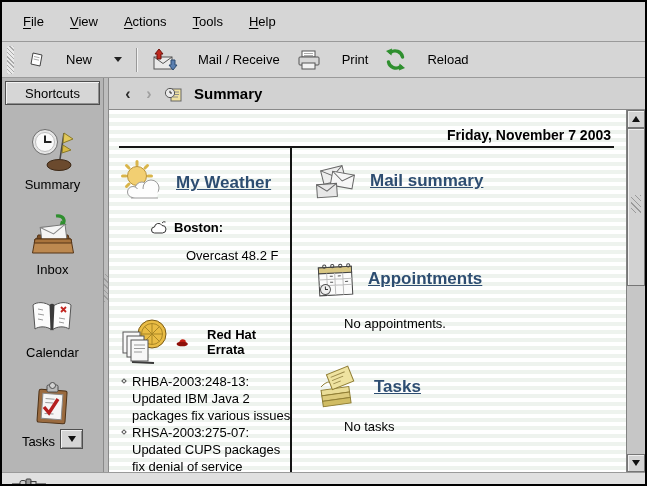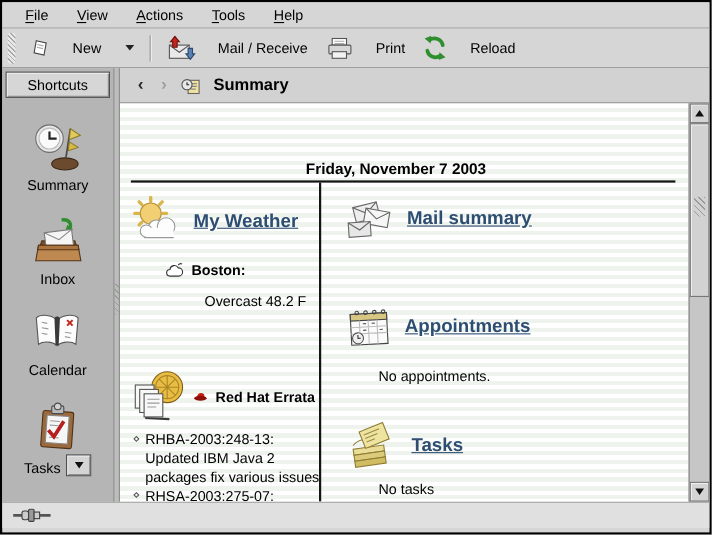--- a/index.html
+++ b/index.html
@@ -1,21 +1,21 @@
 <!DOCTYPE html>
 <html><head>
 <meta charset="utf-8">
 <style>
   * { margin:0; padding:0; box-sizing:border-box; }
   html,body { background:#888; }
   body { font-family:"Liberation Sans", sans-serif; color:#000; }
   .window { position:relative; width:647px; height:486px; border:2px solid #000; background:#d6d6d6; overflow:hidden; }
 
   
-  .menubar { height:24px; display:flex; align-items:stretch; padding-left:8px; border-bottom:1px solid #9a9a9a; background:#d6d6d6; }
+  .menubar { height:40px; display:flex; align-items:stretch; padding-left:8px; border-bottom:1px solid #9a9a9a; background:#d6d6d6; }
   .menu-item { display:flex; align-items:center; padding:0 13px; font-size:13px; cursor:default; }
   .menu-item u { text-underline-offset:2px; }
 
   
   .toolbar { height:36px; display:flex; align-items:center; border-bottom:1px solid #9a9a9a; background:#d6d6d6; padding-left:5px; }
   .tb-grip { width:7px; height:28px; margin-right:6px; background:repeating-linear-gradient(45deg,#aaa 0 1px,#e9e9e9 1px 3px); border-radius:2px; }
   .tb-btn { display:flex; align-items:center; gap:20px; padding:4px 8px; background:transparent; border:none; font-size:13px; font-family:inherit; cursor:default; }
   .tb-sep { width:1px; height:24px; background:#999; margin:0 6px; box-shadow:1px 0 0 #f2f2f2; }
   .chev { display:inline-block; width:0; height:0; border-left:4px solid transparent; border-right:4px solid transparent; border-top:5px solid #222; margin-left:2px; }
 
@@ -34,33 +34,33 @@
 
   .main { flex:1; display:flex; flex-direction:column; min-width:0; }
   .folder-header { height:32px; background:#d2d2d2; border-bottom:1px solid #8a8a8a; display:flex; align-items:center; padding-left:13px; gap:9px; }
   .nav-arrow { font-size:16px; font-weight:bold; width:12px; text-align:center; line-height:1; cursor:default; }
   .nav-back { color:#2b2b2b; } .nav-fwd { color:#a0a0a0; }
   .fh-title { font-size:15px; font-weight:bold; margin-left:3px; }
 
   .content-row { flex:1; display:flex; min-height:0; }
   .content { flex:1; min-width:0; overflow:hidden; display:flex; flex-direction:column;
              background:repeating-linear-gradient(to bottom,#ffffff 0 4px,#eef3ee 4px 8px); }
-  .date-row { text-align:center; font-weight:bold; font-size:14px; padding:51px 15px 3px 0; }
+  .date-row { text-align:right; font-weight:bold; font-size:14px; padding:17px 15px 3px 0; }
   .hrule { height:2px; background:#141414; margin:0 12px 0 10px; }
   .cols { flex:1; display:flex; min-height:0; }
   .col-left { width:181px; padding:12px 0 0 9px; }
   .col-div { width:2px; background:#141414; }
   .col-right { flex:1; min-width:0; padding:12px 0 0 22px; }
 
   .sec-head { display:flex; align-items:center; gap:10px; }
   .sec-link { color:#2d4d71; font-weight:bold; font-size:17px; text-decoration:underline; cursor:default; }
   .weather-loc { display:flex; align-items:center; gap:7px; margin:14px 0 0 32px; font-size:13px; }
   .weather-report { margin:13px 0 0 68px; font-size:13px; }
   .errata-head { margin-top:54px; gap:6px; }
-  .errata-title { display:flex; align-items:center; gap:7px; font-weight:bold; font-size:13px; }
+  .errata-title { display:flex; align-items:center; gap:18px; font-weight:bold; font-size:13px; }
   .errata-list { list-style:none; margin:6px 0 0 4px; font-size:13px; line-height:17px; width:172px; }
   .errata-list li { display:flex; gap:6px; }
   .blt { flex:0 0 auto; width:4px; height:4px; border:1px solid #555; transform:rotate(45deg); margin-top:6px; }
 
   .rc-appt-head { margin-top:56px; }
   .rc-tasks-head { margin-top:34px; }
   .empty-text { margin:16px 0 0 30px; font-size:13px; }
   .empty-bold { font-weight:normal; margin-top:10px; }
 
   

